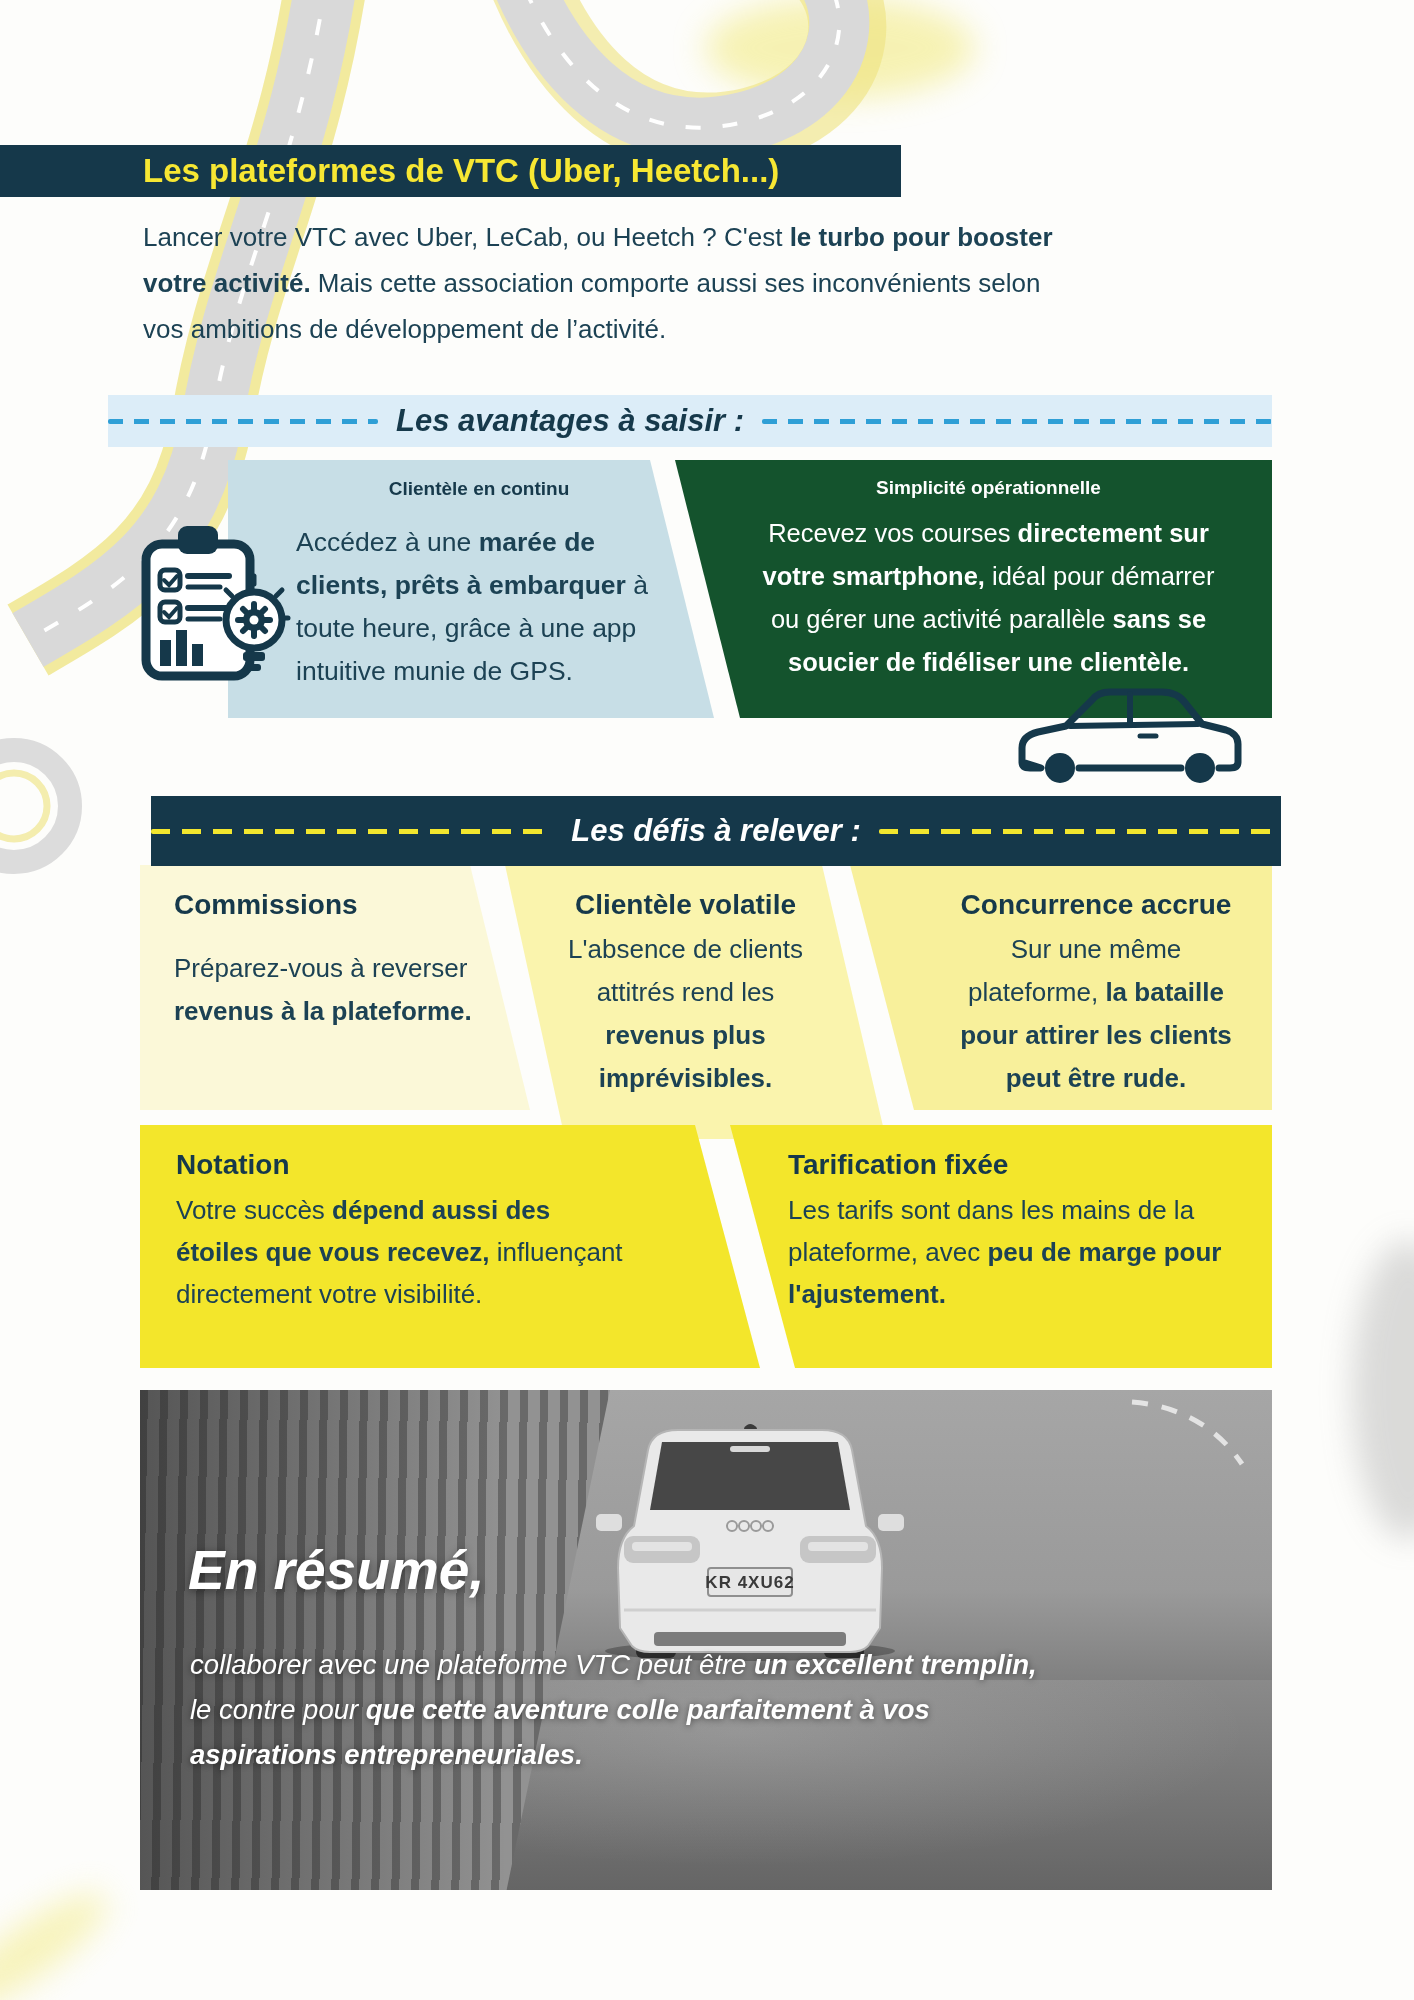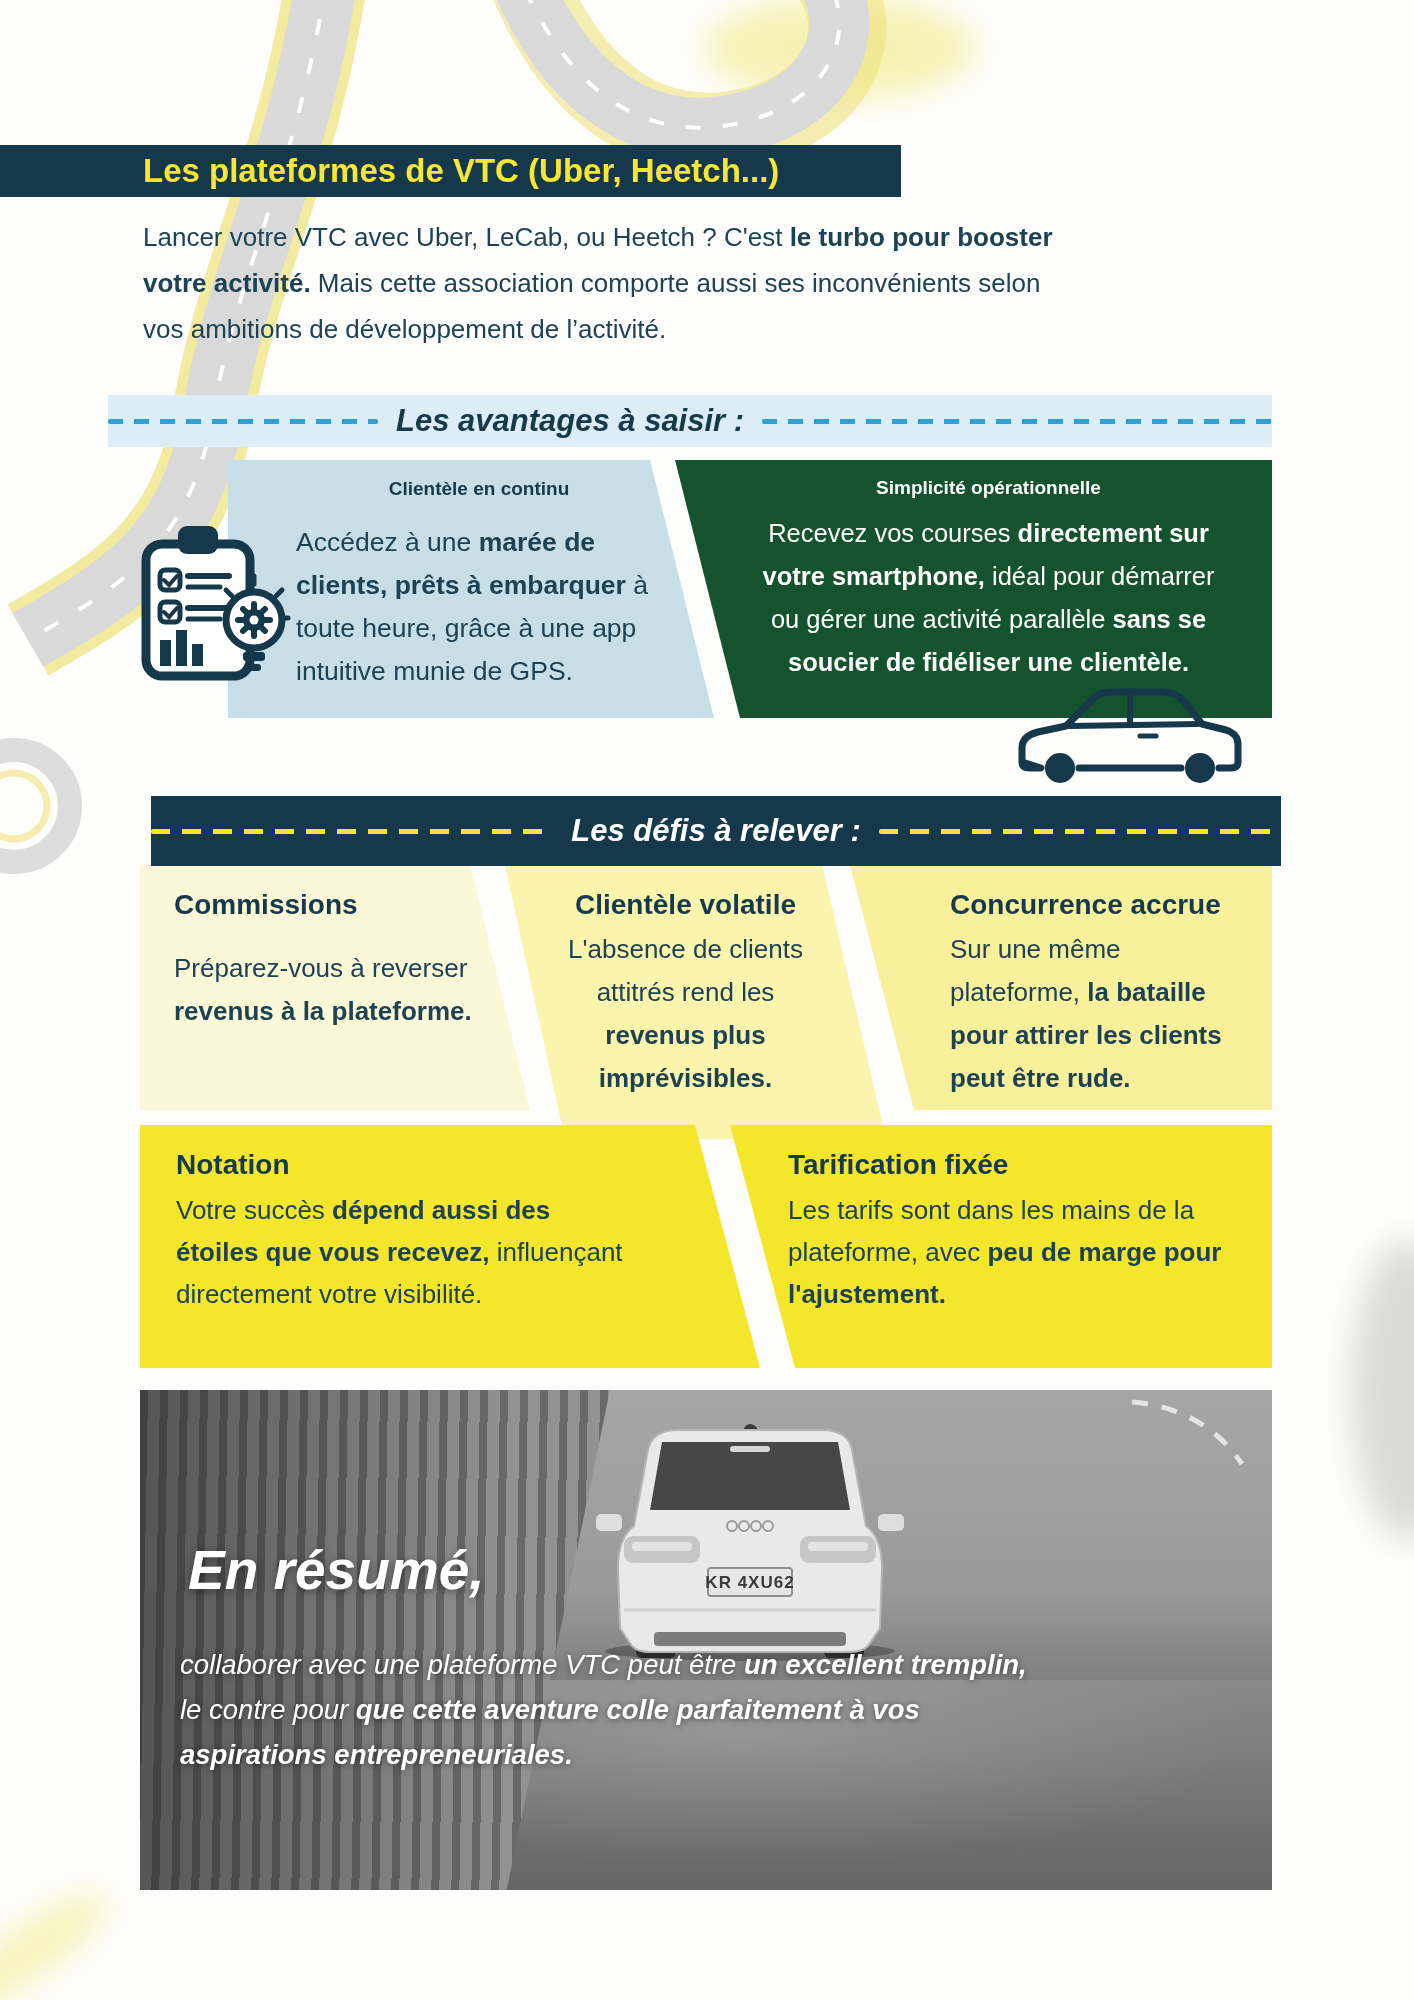--- a/index.html
+++ b/index.html
@@ -41,21 +41,21 @@
   
   .chal h2{font-size:28px;}
   .chal .body{font-size:26px;line-height:43px;}
   .chal-1{left:140px;top:865px;width:390px;height:245px;background:#fbf8d8;
         clip-path:polygon(0 0,330px 0,390px 100%,0 100%);padding:24px 46px 0 34px;}
   .chal-1 .body{margin-top:26px;}
   .chal-2{left:505px;top:865px;width:381px;height:274px;background:#faf4ad;
         clip-path:polygon(0 0,317px 0,381px 100%,60px 100%);padding:24px 60px 0 40px;text-align:center;}
   .chal-2 .body{margin-top:7px;}
   .chal-3{left:850px;top:865px;width:422px;height:245px;background:#f8f09b;
-        clip-path:polygon(0 0,422px 0,422px 100%,64px 100%);padding:24px 30px 0 100px;text-align:left;}
+        clip-path:polygon(0 0,422px 0,422px 100%,64px 100%);padding:24px 30px 0 100px;text-align:center;}
   .chal-3 .body{margin-top:7px;}
   .chal-4{left:140px;top:1125px;width:620px;height:243px;background:#f3e62b;
         clip-path:polygon(0 0,555px 0,620px 100%,0 100%);padding:24px 90px 4px 36px;}
   .chal-4 .body{margin-top:8px;line-height:42px;}
   .chal-5{left:730px;top:1125px;width:542px;height:243px;background:#f3e62b;
         clip-path:polygon(0 0,542px 0,542px 100%,65px 100%);padding:24px 26px 0 58px;}
   .chal-5 .body{margin-top:8px;line-height:42px;}
   
   .clipboard-icon{position:absolute;left:136px;top:518px;z-index:3;}
   .car-line-icon{position:absolute;left:1012px;top:678px;z-index:3;}
@@ -67,21 +67,21 @@
         background:radial-gradient(ellipse at 53% 25%,rgba(235,235,235,0.20),rgba(0,0,0,0) 60%),
                    linear-gradient(180deg,#8a8a8a,#656565);}
   .ph-wall{position:absolute;left:0;top:0;width:470px;height:100%;
         background:linear-gradient(to right,rgba(25,25,25,0.5),rgba(120,120,120,0) 78%),
                    repeating-linear-gradient(91deg,#696969 0 8px,#929292 8px 20px);
         clip-path:polygon(0 0,100% 0,78% 100%,0 100%);}
   .ph-dash{position:absolute;right:0;top:0;}
   .ph-car{position:absolute;left:440px;top:28px;}
   .sum-head{position:absolute;left:48px;top:148px;margin:0;font-size:55px;font-weight:bold;font-style:italic;
         color:#ffffff;text-shadow:0 2px 8px rgba(0,0,0,0.45);z-index:5;}
-  .sum-par{position:absolute;left:40px;top:252px;width:980px;font-size:27.5px;font-style:italic;
+  .sum-par{position:absolute;left:50px;top:252px;width:980px;font-size:27.5px;font-style:italic;
         line-height:45px;color:#ffffff;text-shadow:0 1px 6px rgba(0,0,0,0.5);z-index:5;}
 </style>
 </head>
 <body>
 
 <div id="page">
 
   <svg class="decor" width="1414" height="2000" viewBox="0 0 1414 2000">
     <defs>
       <filter id="blur1" x="-80%" y="-80%" width="260%" height="260%">

